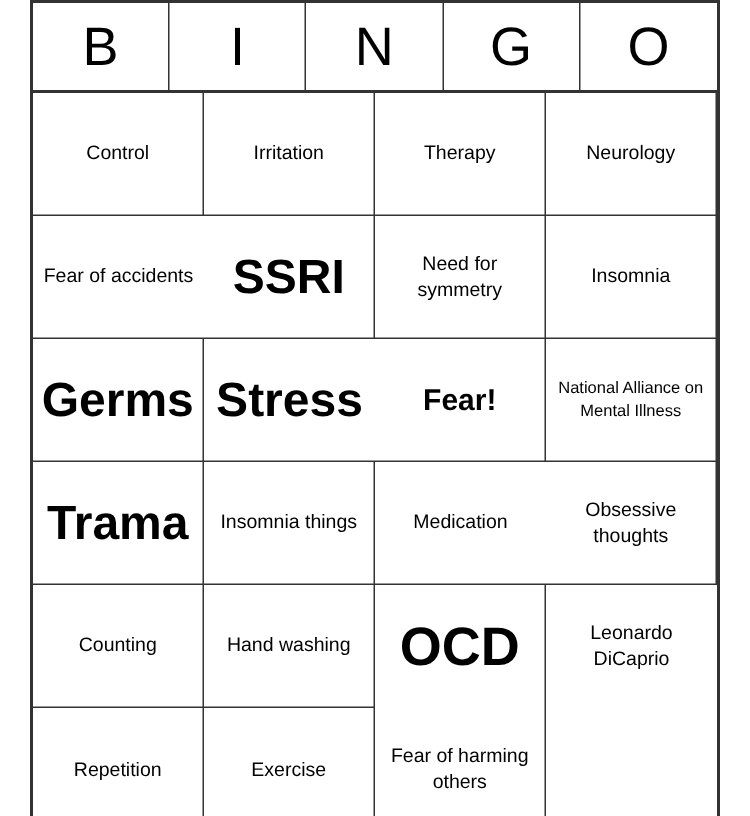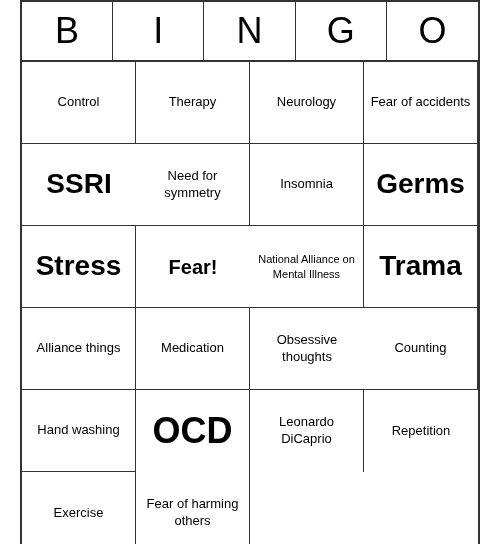--- a/index.html
+++ b/index.html
@@ -48,21 +48,21 @@
       line-height: 1.3;
     }
     .bingo-cell:nth-child(5n) {
       border-right: none;
     }
     .bingo-cell:nth-last-child(-n+5) {
       border-bottom: none;
       text-align: center;
     }
     .bingo-cell.large-text {
-      font-size: 28px;
+      font-size: 32px;
       font-weight: bold;
     }
     .bingo-cell.xlarge-text {
       font-size: 36px;
       font-weight: bold;
     }
     .bingo-cell.free {
       font-size: 20px;
       font-weight: bold;
     }
@@ -73,32 +73,33 @@
 <div class="bingo-card">
   <div class="bingo-header">
   <div class="bingo-header-cell">B</div>
       <div class="bingo-header-cell">I</div>
       <div class="bingo-header-cell">N</div>
       <div class="bingo-header-cell">G</div>
       <div class="bingo-header-cell">O</div>
     </div>
   <div class="bingo-grid">
   <div class="bingo-cell">Control</div>
+      <div class="bingo-cell">Irritation</div>
       <div class="bingo-cell">Therapy</div>
       <div class="bingo-cell">Neurology</div>
       <div class="bingo-cell">Fear of accidents</div>
       <div class="bingo-cell large-text">SSRI</div>
       <div class="bingo-cell">Need for symmetry</div>
       <div class="bingo-cell">Insomnia</div>
       <div class="bingo-cell large-text">Germs</div>
       <div class="bingo-cell large-text">Stress</div>
       <div class="bingo-cell free">Fear!</div>
       <div class="bingo-cell" style="font-size: 11px;">National Alliance on Mental Illness</div>
       <div class="bingo-cell large-text">Trama</div>
-      <div class="bingo-cell">Alliance things</div>
+      <div class="bingo-cell">Insomnia things</div>
       <div class="bingo-cell">Medication</div>
       <div class="bingo-cell">Obsessive thoughts</div>
       <div class="bingo-cell">Counting</div>
       <div class="bingo-cell">Hand washing</div>
       <div class="bingo-cell xlarge-text">OCD</div>
       <div class="bingo-cell">Leonardo DiCaprio</div>
       <div class="bingo-cell">Repetition</div>
       <div class="bingo-cell">Exercise</div>
       <div class="bingo-cell">Fear of harming others</div>
     </div>

